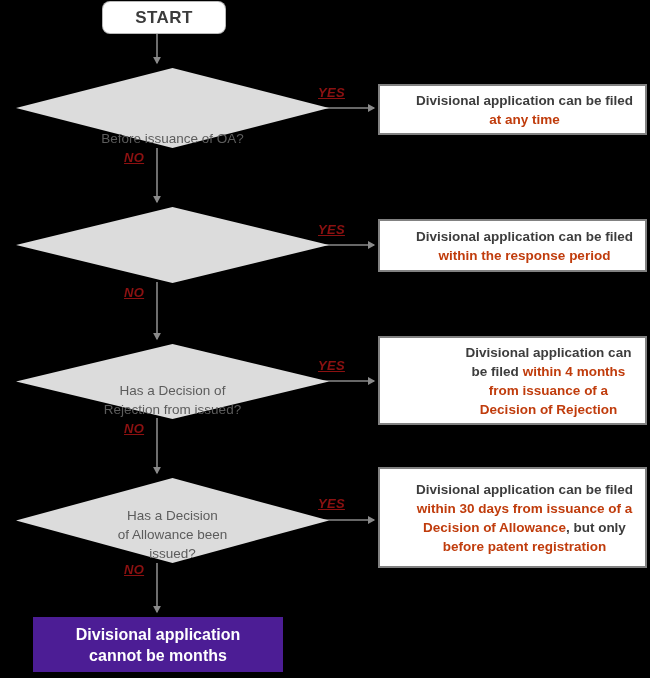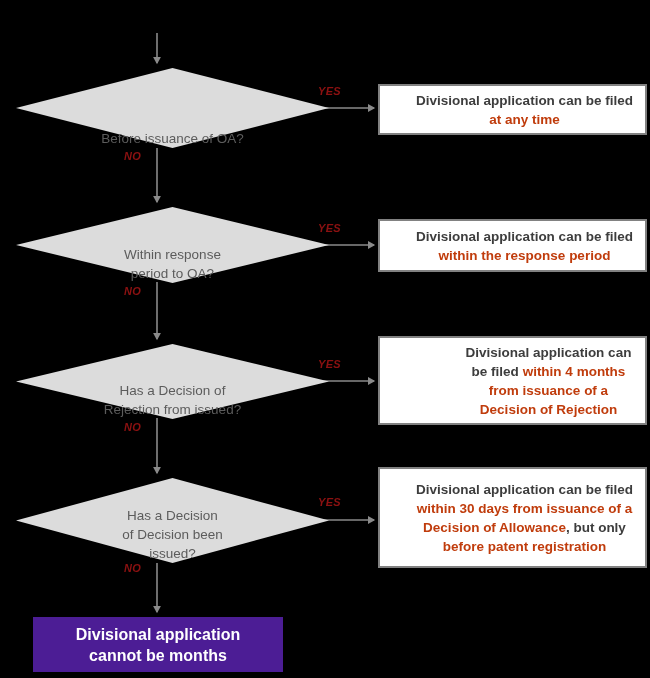--- a/index.html
+++ b/index.html
@@ -103,26 +103,27 @@
     text-align: center;
     color: #ffffff;
     font-size: 16px;
     font-weight: bold;
     line-height: 21px;
   }
 
   
   .edge-label {
     position: absolute;
-    font-size: 11px;
+    font-size: 13px;
     font-weight: bold;
     font-style: italic;
     color: #8c1111;
     letter-spacing: 0.3px;
     white-space: nowrap;
+    text-decoration: underline;
   }
   .edge-label.no { color: #8c1111; }
 </style>
 </head>
 <body>
 
 <div id="flow">
 
   <svg width="650" height="678" viewBox="0 0 650 678" style="position:absolute;left:0;top:0;">
     <defs>
@@ -140,40 +141,39 @@
     <line x1="157" y1="418" x2="157" y2="473" stroke="#8a8a8a" stroke-width="1.6" marker-end="url(#arrowGray)"></line>
 
     <line x1="157" y1="563" x2="157" y2="612" stroke="#8a8a8a" stroke-width="1.6" marker-end="url(#arrowGray)"></line>
 
     <line x1="313" y1="108" x2="374" y2="108" stroke="#8a8a8a" stroke-width="1.6" marker-end="url(#arrowGray)"></line>
     <line x1="313" y1="245" x2="374" y2="245" stroke="#8a8a8a" stroke-width="1.6" marker-end="url(#arrowGray)"></line>
     <line x1="313" y1="381" x2="374" y2="381" stroke="#8a8a8a" stroke-width="1.6" marker-end="url(#arrowGray)"></line>
     <line x1="313" y1="520" x2="374" y2="520" stroke="#8a8a8a" stroke-width="1.6" marker-end="url(#arrowGray)"></line>
   </svg>
 
+  <div class="start-box">
+    <span>START</span>
+  </div>
 
   <div class="diamond" style="left:0px; top:68px; width:313px; height:80px;">
     <svg class="shape" viewBox="0 0 313 80" preserveAspectRatio="none">
       <polygon points="156.5,0 313,40 156.5,80 0,40" fill="#dcdcdc"></polygon>
     </svg>
     <div class="dlabel">
       <div>Before issuance of OA?</div>
     </div>
   </div>
   <div class="edge-label" style="left:318px; top:85px;">YES</div>
   <div class="edge-label no" style="left:124px; top:150px;">NO</div>
 
   <div class="diamond" style="left:0px; top:207px; width:313px; height:76px;">
     <svg class="shape" viewBox="0 0 313 76" preserveAspectRatio="none">
       <polygon points="156.5,0 313,38 156.5,76 0,38" fill="#dcdcdc"></polygon>
     </svg>
-    <div class="dlabel">
-      <div>Within response</div>
-      <div>period to OA?</div>
-    </div>
   </div>
   <div class="edge-label" style="left:318px; top:222px;">YES</div>
   <div class="edge-label no" style="left:124px; top:285px;">NO</div>
 
   <div class="diamond" style="left:0px; top:344px; width:313px; height:75px;">
     <svg class="shape" viewBox="0 0 313 75" preserveAspectRatio="none">
       <polygon points="156.5,0 313,37.5 156.5,75 0,37.5" fill="#dcdcdc"></polygon>
     </svg>
     <div class="dlabel">
       <div>Has a Decision of</div>
@@ -182,21 +182,21 @@
   </div>
   <div class="edge-label" style="left:318px; top:358px;">YES</div>
   <div class="edge-label no" style="left:124px; top:421px;">NO</div>
 
   <div class="diamond" style="left:0px; top:478px; width:313px; height:85px;">
     <svg class="shape" viewBox="0 0 313 85" preserveAspectRatio="none">
       <polygon points="156.5,0 313,42.5 156.5,85 0,42.5" fill="#dcdcdc"></polygon>
     </svg>
     <div class="dlabel">
       <div>Has a Decision</div>
-      <div>of Decision been</div>
+      <div>of Allowance been</div>
       <div>issued?</div>
     </div>
   </div>
   <div class="edge-label" style="left:318px; top:496px;">YES</div>
   <div class="edge-label no" style="left:124px; top:562px;">NO</div>
 
   <div class="result-box" style="top:84px; height:51px;">
     <div class="rtext"><span>Divisional application can be filed </span><span class="hl">at any time</span></div>
   </div>
 

